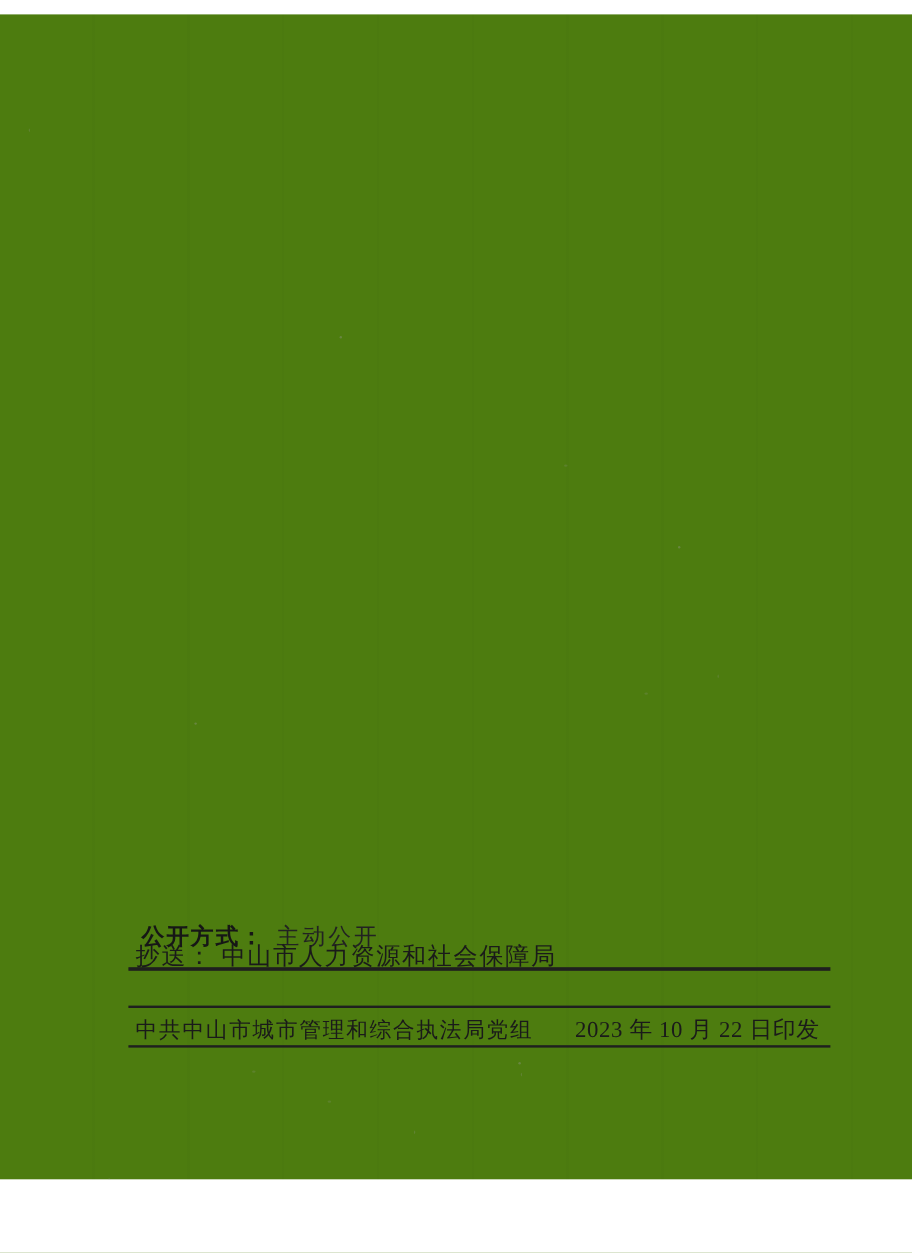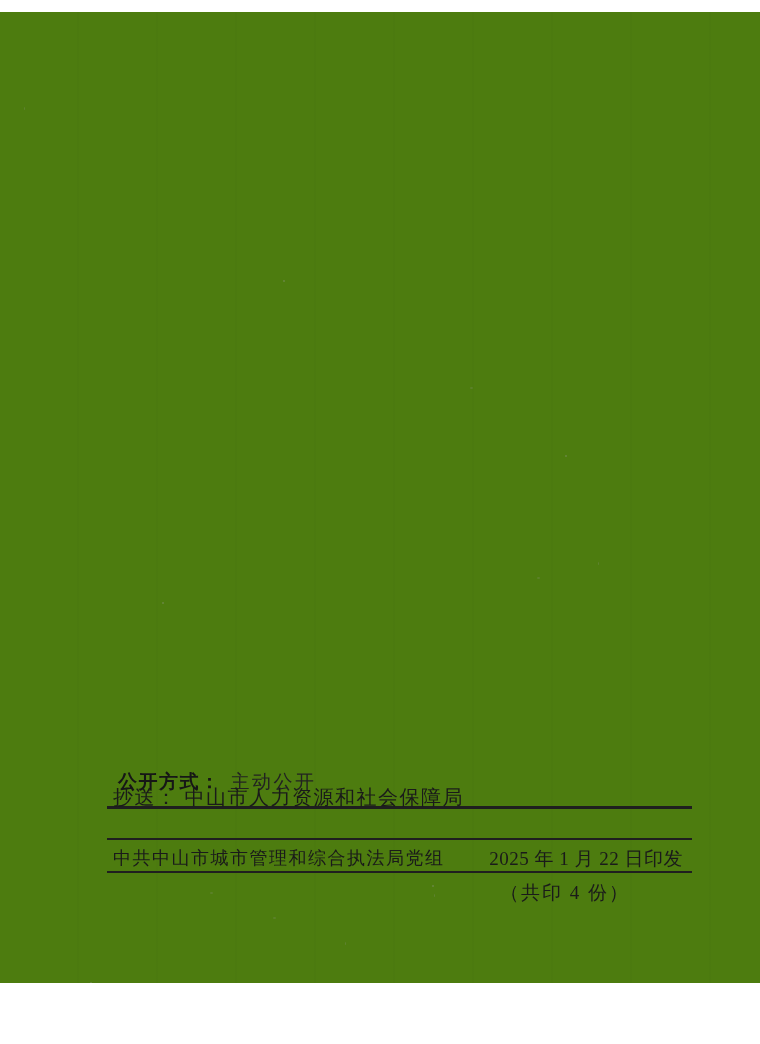--- a/index.html
+++ b/index.html
@@ -138,22 +138,19 @@
   <div class="rule rule-1"></div>
 
   <div class="row cc-row">
     <span class="cc-label">抄送：</span><span class="cc-value">中山市人力资源和社会保障局</span>
   </div>
 
   <div class="rule rule-2"></div>
 
   <div class="row issuer-row">
     <span class="issuer-name">中共中山市城市管理和综合执法局党组</span>
-    <span class="issuer-date">2025 年 1 月 22 日印发</span>
+    <span class="issuer-date">2023 年 10 月 22 日印发</span>
   </div>
 
   <div class="rule rule-3"></div>
 
-  <div class="row copies-row">
-    <span>（共印 4 份）</span>
-  </div>
 
 </div>
 
 </body></html>

